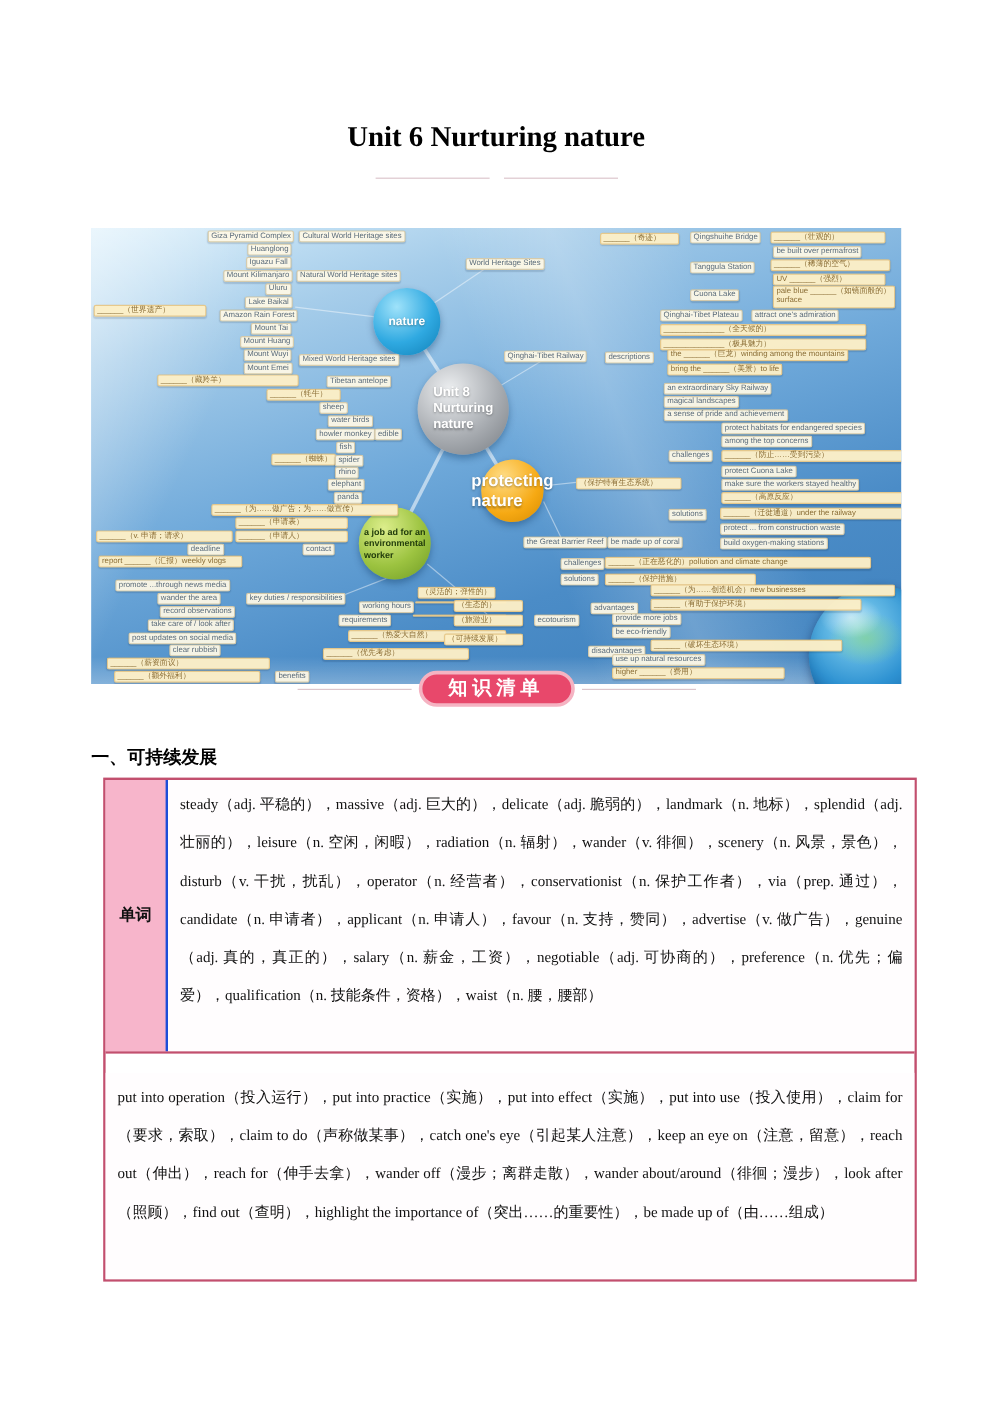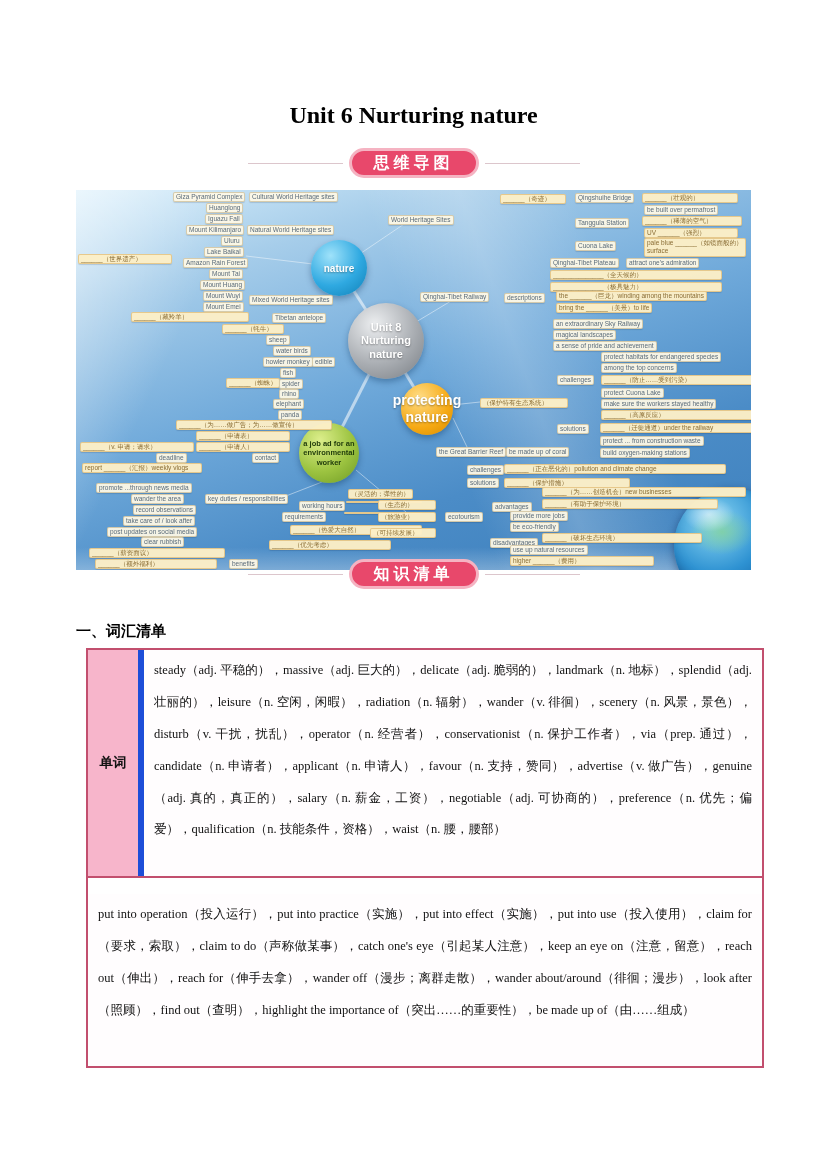--- a/index.html
+++ b/index.html
@@ -14,21 +14,21 @@
         font-weight:bold;font-size:16px;letter-spacing:4px;padding:4px 22px;line-height:1;}
   
   .mindmap{position:absolute;left:76px;top:190px;width:675px;height:380px;overflow:hidden;
         background:linear-gradient(163deg,#d7eefb 0%,#a6cdea 20%,#6fa9da 48%,#4b8cc7 72%,#3c7fbc 100%);}
   .mindmap::before{content:"";position:absolute;inset:0;pointer-events:none;
         background:linear-gradient(115deg,rgba(255,255,255,.5) 0%,rgba(255,255,255,0) 20%),
                    linear-gradient(70deg,rgba(255,255,255,0) 52%,rgba(255,255,255,.22) 64%,rgba(255,255,255,0) 78%),
                    linear-gradient(0deg,rgba(255,255,255,.28) 0%,rgba(255,255,255,0) 6%);}
   .conn{position:absolute;inset:0;width:100%;height:100%;}
   .sphere{position:absolute;border-radius:50%;display:flex;align-items:center;justify-content:center;
-        text-align:center;color:#fff;font-weight:bold;white-space:pre-line;
+        color:#fff;font-weight:bold;white-space:pre-line;
         box-shadow:0 3px 6px rgba(0,40,80,.35);text-shadow:0 1px 2px rgba(0,0,0,.35);}
   .sp-nature{left:235px;top:50px;width:56px;height:56px;font-size:10px;
         background:radial-gradient(circle at 35% 28%,#9fe2fa,#2fa9e1 55%,#0f7fb6);}
   .sp-unit{left:272px;top:113px;width:76px;height:76px;font-size:11px;line-height:1.2;
         background:radial-gradient(circle at 35% 28%,#eceef0,#a9adb2 55%,#777c82);}
   .sp-protect{left:325px;top:193px;width:52px;height:52px;font-size:14px;line-height:1.2;
         background:radial-gradient(circle at 35% 28%,#ffdc85,#f6a913 60%,#d68a00);}
   .sp-job{left:223px;top:233px;width:60px;height:60px;font-size:7.5px;line-height:1.25;color:#223d0c;
         text-shadow:none;background:radial-gradient(circle at 35% 28%,#dcee8b,#9cc340 55%,#6e9a24);}
   .node{position:absolute;background:rgba(253,248,230,.95);border:1px solid rgba(170,150,100,.45);
@@ -41,37 +41,36 @@
         box-shadow:inset -6px -8px 14px rgba(0,20,60,.4),0 2px 8px rgba(0,20,60,.4);}
   .globe::before{content:"";position:absolute;left:14%;top:18%;width:55%;height:40%;border-radius:50%;
         background:radial-gradient(ellipse at center,rgba(130,210,150,.75),rgba(130,210,150,0) 70%);}
   .globe::after{content:"";position:absolute;left:8%;top:8%;width:45%;height:30%;border-radius:50%;
         background:radial-gradient(ellipse at center,rgba(255,255,255,.55),rgba(255,255,255,0) 70%);}
   
   .section-heading{position:absolute;left:76px;top:622px;font-size:15px;font-weight:bold;color:#000;}
   .vocab-table{position:absolute;left:86px;top:648px;width:674px;border:2px solid #c24f6e;background:#fff;}
   .trow{display:flex;}
   .trow + .trow{border-top:2px solid #c24f6e;}
-  .th{width:50px;background:#f7b5cb;border-right:6px solid #1d4ed8;display:flex;align-items:center;
+  .th{width:50px;background:#f7b5cb;border-right:2px solid #1d4ed8;display:flex;align-items:center;
         justify-content:center;font-weight:bold;font-size:13.5px;color:#111;flex:0 0 50px;}
   .td{flex:1;padding:5px 10px;font-family:"Liberation Serif","DejaVu Serif",serif;font-size:12.5px;
         line-height:2.55;text-align:justify;color:#111;background:#fffdfe;}
   .td.words{min-height:216px;}
   .td.phrases{min-height:162px;margin-top:16px;}
 </style>
 </head>
 <body>
 
 <div class="page">
 
   <div class="doc-title">Unit 6 Nurturing nature</div>
 
   <div class="badge-row" style="top:148px;">
     <div class="badge-line"></div>
-    <div class="badge-pill">思维导图</div>
     <div class="badge-line"></div>
   </div>
 
   <div class="mindmap">
     <svg class="conn" viewBox="0 0 675 380">
       <line x1="263" y1="78" x2="310" y2="151" stroke="rgba(255,255,255,.55)" stroke-width="3"></line>
       <line x1="310" y1="151" x2="351" y2="219" stroke="rgba(255,255,255,.55)" stroke-width="3"></line>
       <line x1="310" y1="151" x2="253" y2="263" stroke="rgba(255,255,255,.55)" stroke-width="3"></line>
       <line x1="263" y1="78" x2="334" y2="30" stroke="rgba(255,255,255,.45)" stroke-width="1"></line>
       <line x1="237" y1="74" x2="170" y2="66" stroke="rgba(255,255,255,.45)" stroke-width="1"></line>
@@ -196,21 +195,21 @@
       <div class="node" style="left: 434px; top: 355px;">use up natural resources</div>
       <div class="node blank wrap" style="left: 434px; top: 366px; width: 138px;">higher ______（费用）</div>
     </div>
 
   <div class="badge-row" style="top:559px;">
     <div class="badge-line"></div>
     <div class="badge-pill">知识清单</div>
     <div class="badge-line"></div>
   </div>
 
-  <div class="section-heading">一、词汇清单</div>
+  <div class="section-heading">一、可持续发展</div>
 
   <div class="vocab-table">
     <div class="trow">
       <div class="th">单词</div>
       <div class="td words">steady（adj. 平稳的），massive（adj. 巨大的），delicate（adj. 脆弱的），landmark（n. 地标），splendid（adj. 壮丽的），leisure（n. 空闲，闲暇），radiation（n. 辐射），wander（v. 徘徊），scenery（n. 风景，景色），disturb（v. 干扰，扰乱），operator（n. 经营者），conservationist（n. 保护工作者），via（prep. 通过），candidate（n. 申请者），applicant（n. 申请人），favour（n. 支持，赞同），advertise（v. 做广告），genuine（adj. 真的，真正的），salary（n. 薪金，工资），negotiable（adj. 可协商的），preference（n. 优先；偏爱），qualification（n. 技能条件，资格），waist（n. 腰，腰部）</div>
     </div>
     <div class="trow">
       <div class="td phrases">put into operation（投入运行），put into practice（实施），put into effect（实施），put into use（投入使用），claim for（要求，索取），claim to do（声称做某事），catch one's eye（引起某人注意），keep an eye on（注意，留意），reach out（伸出），reach for（伸手去拿），wander off（漫步；离群走散），wander about/around（徘徊；漫步），look after（照顾），find out（查明），highlight the importance of（突出……的重要性），be made up of（由……组成）</div>
     </div>
   </div>

